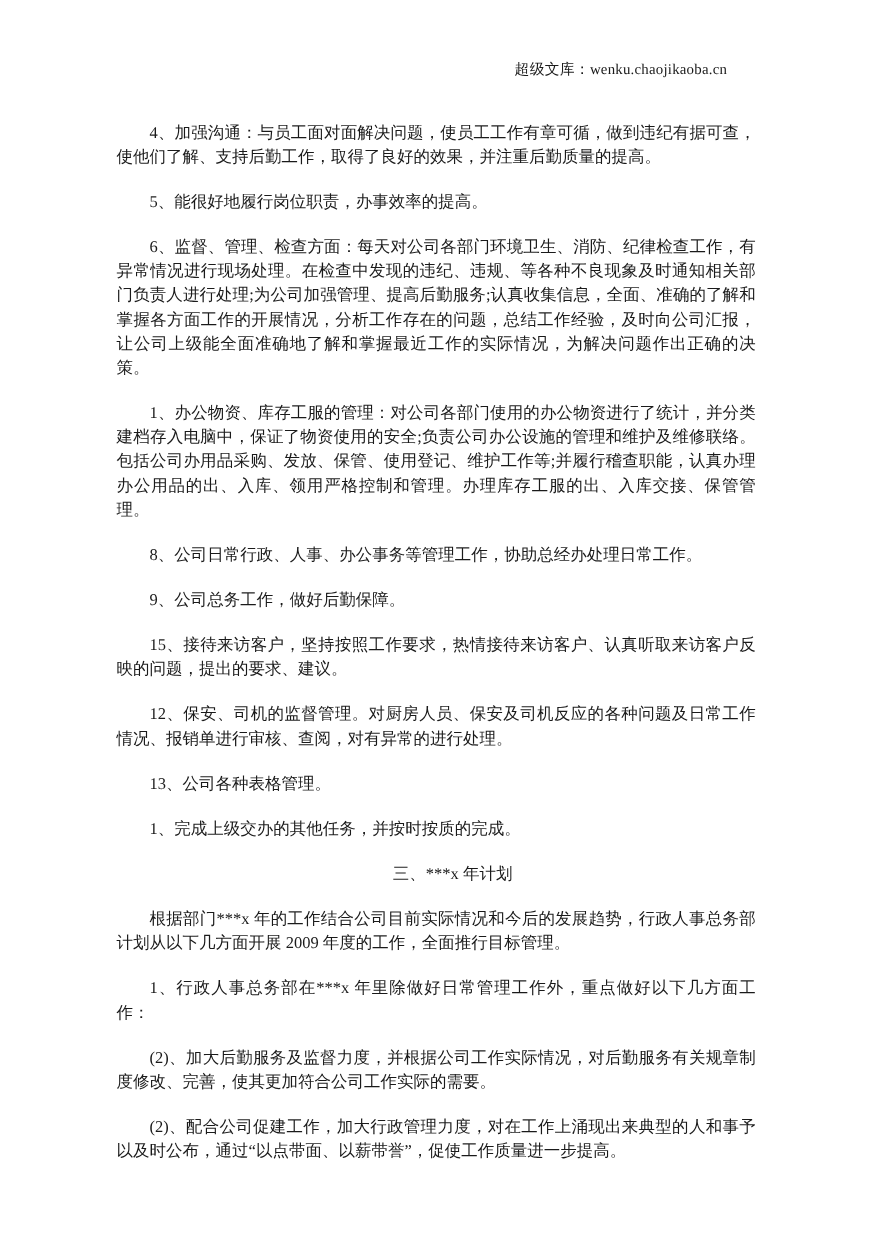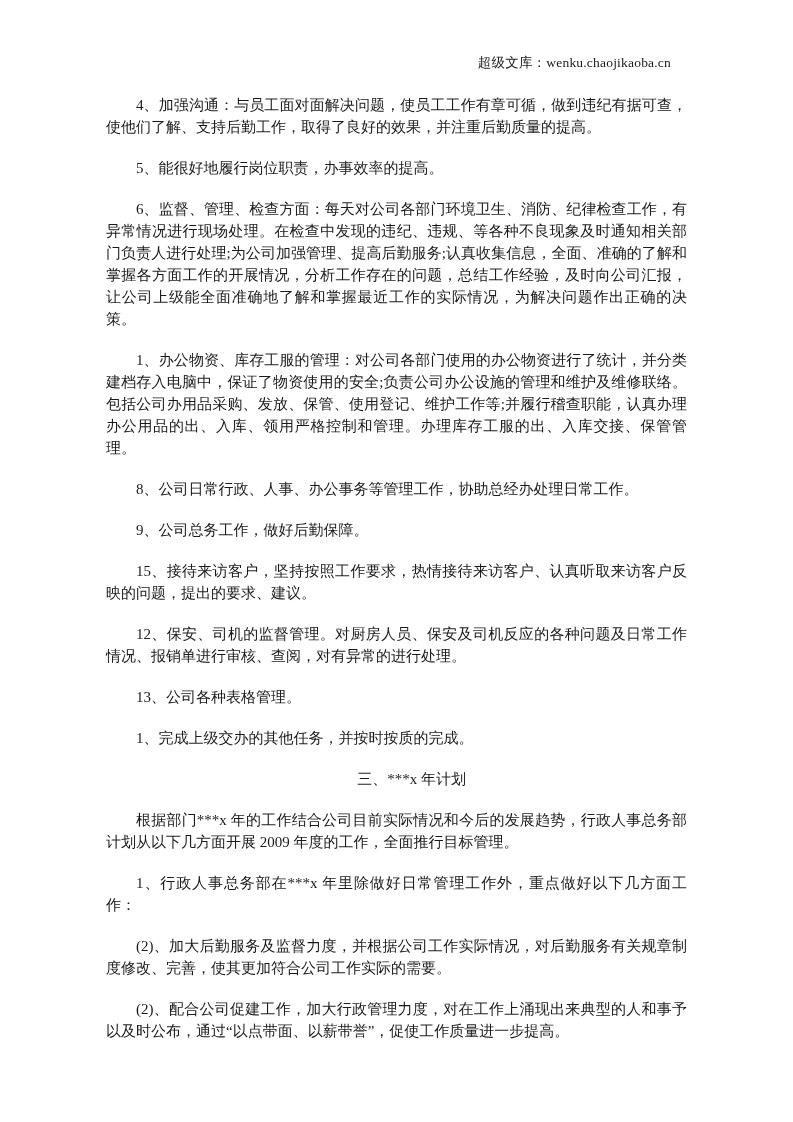--- a/index.html
+++ b/index.html
@@ -18,39 +18,39 @@
     left: 0;
     top: 0;
     width: 793px;
     height: 1122px;
     background: #ffffff;
     overflow: hidden;
   }
   .watermark {
     position: absolute;
     top: 55px;
-    right: 122px;
+    right: 132px;
     font-size: 13.5px;
     line-height: 16px;
     color: #1a1a1a;
     letter-spacing: 0.2px;
     white-space: nowrap;
   }
   .doc-body {
     position: absolute;
     top: 94px;
     left: 106px;
     width: 581px;
     color: #1a1a1a;
     font-size: 15px;
     line-height: 22px;
     text-align: justify;
   }
   .para {
-    margin: 0 0 19px 0;
+    margin: 16px 0 19px 0;
     text-indent: 2em;
     word-break: break-all;
   }
   .para.heading {
     text-align: center;
     word-break: keep-all;
   }
 </style>
 </head>
 <body>

